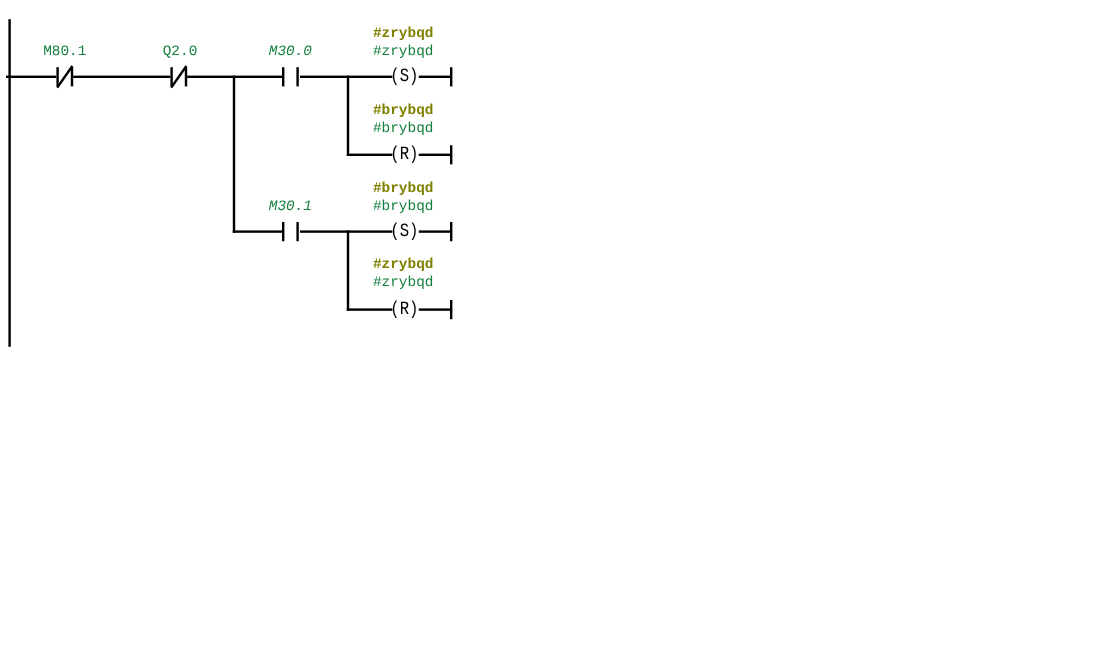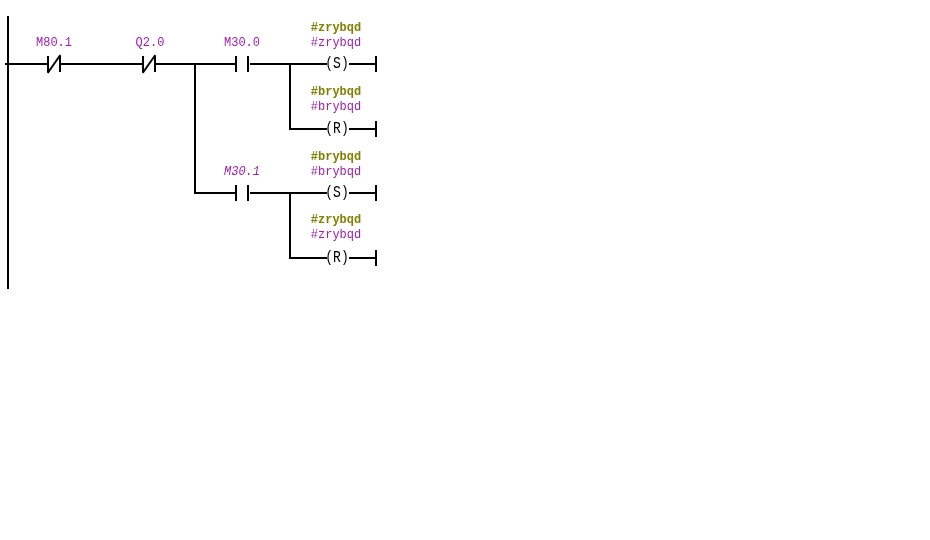--- a/index.html
+++ b/index.html
@@ -12,21 +12,21 @@
   .v   { width:2px; }
   .contact { position:absolute; width:14px; height:22px; }
   .contact .bar { width:2px; height:16px; top:3px; }
   .bar.b1 { left:0; }
   .bar.b2 { left:12px; }
   .slash { position:absolute; left:6px; top:0; width:2px; height:22px;
            background:#000; transform:rotate(35deg); }
   .tick { width:2px; height:16px; }
   .lbl {
     position:absolute; width:80px; text-align:center;
-    font-size:12px; line-height:13px; color:#a21caf; white-space:nowrap;
+    font-size:12px; line-height:13px; color:#15803d; white-space:nowrap;
   }
   .sym { font-weight:bold; color:#808000; }
   .coil {
     position:absolute; left:322px; width:30px; height:16px;
     text-align:center; font-size:13px; line-height:16px; color:#000;
     transform:scaleY(1.2); white-space:nowrap;
   }
 </style>
 </head>
 <body>
@@ -53,21 +53,21 @@
     <div class="slash"></div>
   </div>
 
   <div class="lbl" style="left:110px; top:37px;">Q2.0</div>
   <div class="contact" style="left:142px; top:53px;">
     <div class="bar b1"></div>
     <div class="bar b2"></div>
     <div class="slash"></div>
   </div>
 
-  <div class="lbl" style="left:202px; top:37px;">M30.0</div>
+  <div class="lbl" style="left:202px; top:37px;font-style:italic;">M30.0</div>
   <div class="contact" style="left:235px; top:53px;">
     <div class="bar b1"></div>
     <div class="bar b2"></div>
   </div>
 
   <div class="lbl sym" style="left:296px; top:22px;">#zrybqd</div>
   <div class="lbl" style="left:296px; top:37px;">#zrybqd</div>
   <div class="coil" style="top:56px;">(S)</div>
 
   <div class="h" style="left:289px; top:128px; width:38px;"></div>

